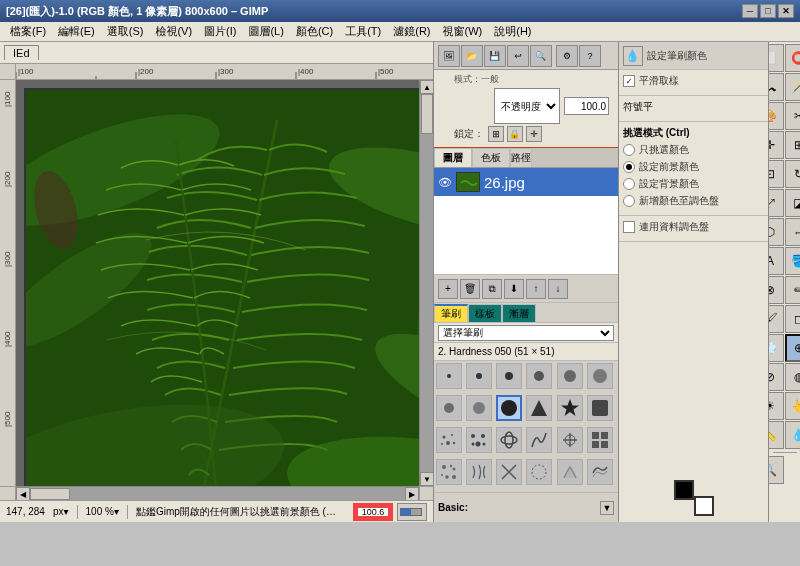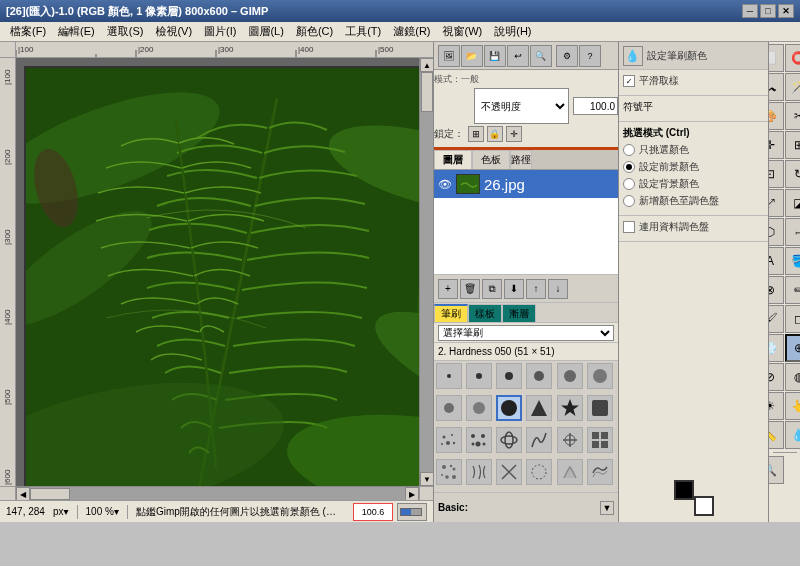--- a/index.html
+++ b/index.html
@@ -169,22 +169,22 @@
       gap: 2px;
     }
     .rp-tool-btn {
       width: 22px; height: 22px; background: #c0c0c0; border: 1px solid #888;
       display: flex; align-items: center; justify-content: center; font-size: 10px;
       cursor: pointer;
     }
 
     
     .mode-section {
-      padding: 3px 0;
-      border-bottom: 3px solid #c2410c;
+      padding: 3px 20px;
+      border-bottom: 1px solid #c2410c;
     }
     .mode-row {
       display: flex;
       align-items: center;
       gap: 4px;
       margin-bottom: 2px;
     }
     .mode-label { font-size: 10px; color: #333; white-space: nowrap; }
     .mode-dropdown {
       flex: 1;
@@ -398,20 +398,23 @@
   <span class="menu-item">工具(T)</span>
   <span class="menu-item">濾鏡(R)</span>
   <span class="menu-item">視窗(W)</span>
   <span class="menu-item">說明(H)</span>
 </div>
 
 <div class="main-area">
 
   <div class="canvas-section">
 
+    <div class="tool-options-bar">
+      <div style="background:#e8e4d8; border:1px solid #888; padding:1px 8px; font-size:11px; border-bottom:none; cursor:pointer;">IEd</div>
+    </div>
 
     <div class="ruler-area">
 
       <div style="display:flex; height:16px; background:#d4d0c8; border-bottom:1px solid #999;">
         <div class="ruler-corner"></div>
         <div style="flex:1; position:relative; overflow:hidden;">
           <svg width="100%" height="16" style="display:block;">
             <rect width="100%" height="16" fill="#d4d0c8"></rect>
 
             <g fill="#333" font-size="8" font-family="Arial">
@@ -565,21 +568,21 @@
     </div>
 
     <div class="status-bar">
       <span>147, 284</span>
       <span>px▾</span>
       <div class="status-divider"></div>
       <span>100 %▾</span>
       <div class="status-divider"></div>
       <span style="flex:1; overflow:hidden; white-space:nowrap; text-overflow:ellipsis;">點鑑Gimp開啟的任何圖片以挑選前景顏色 (嘗試 Shift, Ctrl)</span>
       <div style="display:flex; align-items:center; gap:4px; margin-left:auto;">
-        <div style="width:40px; height:18px; background:white; border:1px solid #ef4444; font-size:9px; display:flex; align-items:center; justify-content:center;">100.6</div>
+        <div style="width:40px; height:18px; background:white; border:5px solid #ef4444; font-size:9px; display:flex; align-items:center; justify-content:center;">100.6</div>
         <div style="width:30px; height:18px; background:#d4d0c8; border:1px solid #888; font-size:9px; display:flex; align-items:center; padding:0 2px;">
           <div style="width:22px; height:8px; background:linear-gradient(to right, #3b6fc4 50%, #a0a0a0 50%); border:1px solid #666;"></div>
         </div>
       </div>
     </div>
   </div>
 
   <div class="right-panel">
 
     <div class="rp-toolbar">

